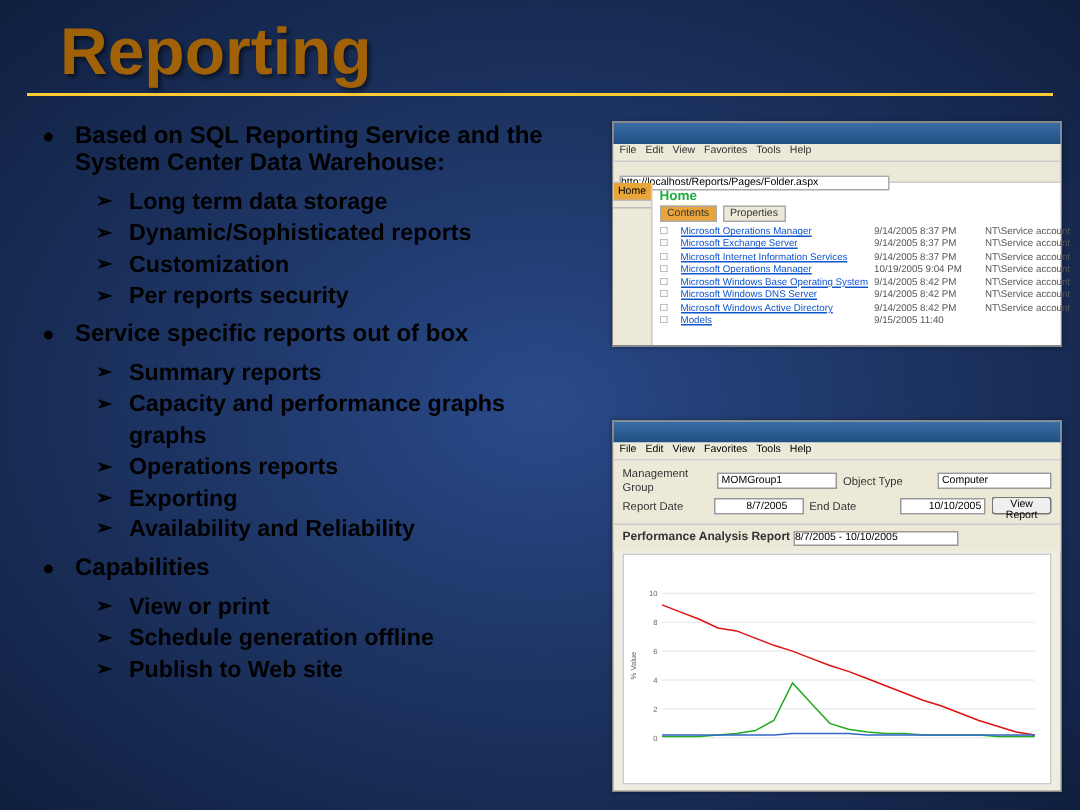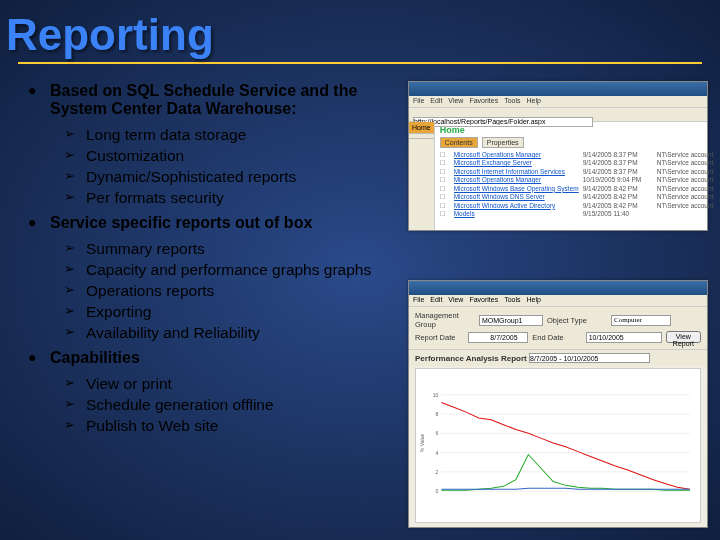--- a/index.html
+++ b/index.html
@@ -6,24 +6,24 @@
   body {
     width: 720px;
     height: 540px;
     background: radial-gradient(ellipse at center, #2a4a8a 0%, #1a2f5a 60%, #0f1f3f 100%);
     font-family: Arial, sans-serif;
     color: #000;
     position: relative;
     overflow: hidden;
   }
   .title {
-    color: #3b82f6;
+    color: #a16207;
     font-size: 44px;
     font-weight: bold;
-    padding: 10px 0 0 6px;
+    padding: 10px 0 0 40px;
     text-shadow: 2px 2px 3px rgba(0,0,0,0.5);
   }
   .underline {
     border-bottom: 2px solid #ffcc33;
     margin: 2px 18px 10px 18px;
   }
   .content {
     padding: 8px 0 0 28px;
     width: 390px;
   }
@@ -48,21 +48,21 @@
   }
   .l2 {
     list-style: none;
     margin-top: 6px;
     margin-left: 14px;
   }
   .l2 > li {
     position: relative;
     padding-left: 22px;
     font-size: 15.5px;
-    font-weight: normal;
+    font-weight: bold;
     line-height: 1.35;
   }
   .l2 > li::before {
     content: "➢";
     position: absolute;
     left: 0;
     top: 0;
     color: #000;
     font-size: 13px;
   }
@@ -94,39 +94,39 @@
   .sa-row .c3{ width:70px; color:#555; white-space:nowrap; overflow:hidden;}
   .sa-row .c4{ width:80px; color:#555; white-space:nowrap; overflow:hidden;}
   
   .sb-titlebar{ height:14px; background:linear-gradient(#3a6ea5,#1f4e82);}
   .sb-menu{ height:12px; background:#ece9d8; border-bottom:1px solid #ccc; font-size:7px; padding:1px 4px; display:flex; gap:6px;}
   .sb-form{ padding:4px 6px; font-size:7.5px; background:#ece9d8; border-bottom:1px solid #ccc;}
   .sb-form .frow{ display:flex; align-items:center; gap:4px; margin-bottom:2px;}
   .sb-form label{ width:60px; color:#333;}
   .sb-form input,.sb-form select{ font-size:7px; height:11px; border:1px solid #999; background:#fff; padding:0 2px;}
   .sb-rpthdr{ padding:3px 6px; background:#ece9d8; font-size:8px; font-weight:bold; color:#333;}
-  .sb-rpthdr input{ font-size:7px; height:10px; width:121px; border:1px solid #999;}
+  .sb-rpthdr input{ font-size:7px; height:10px; width:110px; border:1px solid #999;}
   .sb-chart{ flex:1; background:#fff; margin:2px 6px 4px 6px; border:1px solid #ccc; position:relative; height:120px;}
   .sb-chart svg{ width:100%; height:100%;}
 </style>
 </head>
 <body>
 
 <div class="title">Reporting</div>
 <div class="underline"></div>
 
 <div class="content">
   <ul class="l1">
     <li>
-      <span>Based on SQL Schedule Service and the System Center Data Warehouse:</span>
+      <span>Based on SQL Reporting Service and the System Center Data Warehouse:</span>
       <ul class="l2">
         <li>Long term data storage</li>
+        <li>Dynamic/Sophisticated reports</li>
         <li>Customization</li>
-        <li>Dynamic/Sophisticated reports</li>
-        <li>Per formats security</li>
+        <li>Per reports security</li>
       </ul>
     </li>
     <li>
       <span>Service specific reports out of box</span>
       <ul class="l2">
         <li>Summary reports</li>
         <li>Capacity and performance graphs graphs</li>
         <li>Operations reports</li>
         <li>Exporting</li>
         <li>Availability and Reliability</li>
@@ -227,29 +227,29 @@
       <span>File</span>
       <span>Edit</span>
       <span>View</span>
       <span>Favorites</span>
       <span>Tools</span>
       <span>Help</span>
     </div>
   <div class="sb-form">
     <div class="frow">
       <label>Management Group</label>
-      <input style="width: 64px;" value="MOMGroup1">
+      <input style="width: 80px;" value="MOMGroup1">
       <label>Object Type</label>
-      <input style="width: 60px; font-family: Liberation Serif, serif;" value="Computer">
+      <input style="width: 76px;" value="Computer">
     </div>
     <div class="frow">
       <label>Report Date</label>
       <input style="width: 60px; padding-left: 21px;" value="8/7/2005">
       <label>End Date</label>
-      <input style="width: 76px;" value="10/10/2005">
+      <input style="width: 57px; text-align: right;" value="10/10/2005">
       <button style="font-size:7px;height:12px;">View Report</button>
     </div>
   </div>
   <div class="sb-rpthdr">
     <span>Performance Analysis Report</span>
     <input value="8/7/2005 - 10/10/2005" style="">
   </div>
   <div class="sb-chart">
     <svg viewBox="0 0 280 110">
       <g id="chart-g">

